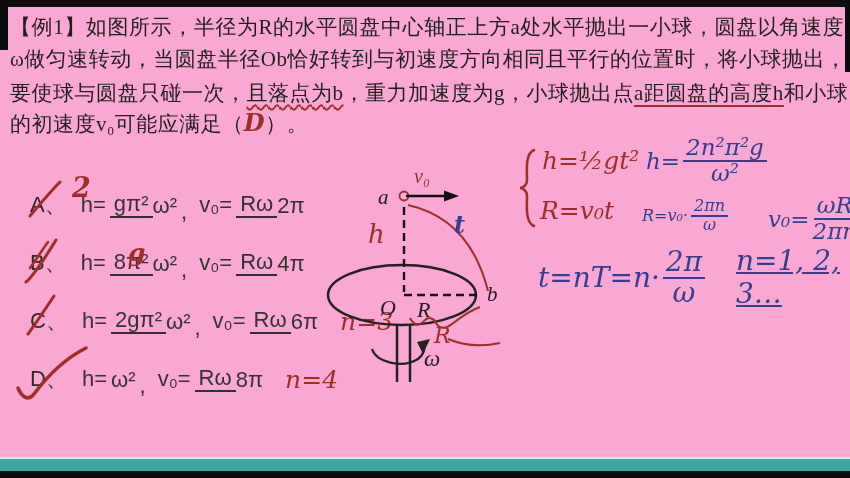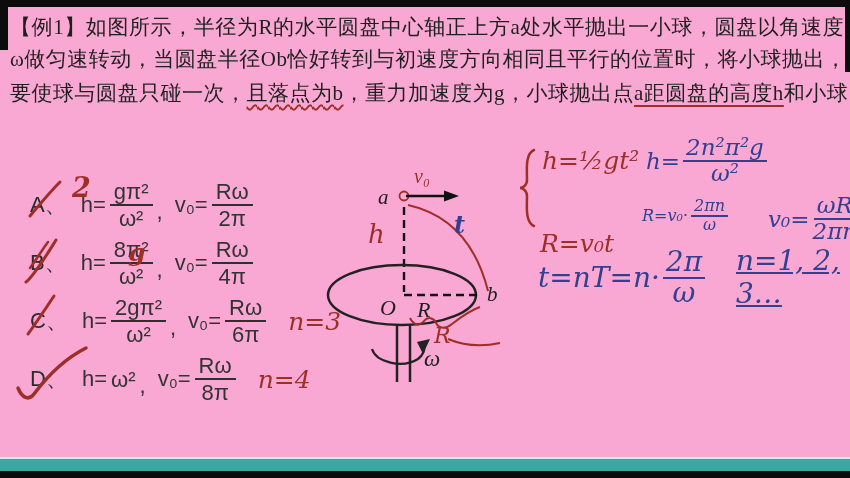--- a/index.html
+++ b/index.html
@@ -17,21 +17,21 @@
   .pline{position:absolute; left:10px; width:834px; font-size:21px; line-height:30px; color:#1f1f1f; text-align:justify; text-align-last:justify; white-space:nowrap; letter-spacing:0.5px;}
   .pline.last{text-align-last:left;}
   .u-wavy{text-decoration:underline; text-decoration-style:wavy; text-decoration-color:#9e2f28; text-decoration-thickness:2px; text-underline-offset:4px;}
   .u-line{text-decoration:underline; text-decoration-color:#9e2f28; text-decoration-thickness:2px; text-underline-offset:5px;}
   .ans-red{color:#9e2f28; font-style:italic; font-weight:bold; font-family:"DejaVu Serif", serif;}
 
   
   .opt-row{position:absolute; left:30px; display:flex; align-items:center; font-family:"Liberation Sans", sans-serif; color:#333; font-size:22px;}
   .opt-label{font-size:22px; margin-right:14px; color:#2b2b2b;}
   .opt-eq{margin-right:2px;}
-  .frac{display:inline-flex; flex-direction:column; align-items:center; line-height:1.05; margin:0 2px; vertical-align:middle;}
+  .frac{display:inline-flex; flex-direction:row; align-items:center; line-height:1.05; margin:0 2px; vertical-align:middle;}
   .frac .num{padding:0 4px 1px 4px; border-bottom:2px solid #2f2f2f;}
   .frac .den{padding-top:1px;}
   .opt-comma{margin:14px 12px 0 2px;}
   .opt-note{margin-left:20px; color:#9e2f28; font-family:"DejaVu Serif", serif; font-style:italic; font-size:25px;}
   .corr{position:absolute; color:#9e2f28; font-family:"DejaVu Serif", serif; font-style:italic; font-weight:bold;}
   .mark-svg{position:absolute; overflow:visible;}
 
   
   .hand-red{position:absolute; color:#9e2f28;}
   .hand-blue{position:absolute; color:#333f8f;}
@@ -53,20 +53,23 @@
 
   <div class="pline" style="top:12px;">
     <span>【例1】如图所示，半径为R的水平圆盘中心轴正上方a处水平抛出一小球，圆盘以角速度</span>
   </div>
   <div class="pline" style="top:44px;">
     <span>ω做匀速转动，当圆盘半径Ob恰好转到与初速度方向相同且平行的位置时，将小球抛出，</span>
   </div>
   <div class="pline" style="top:78px;">
     <span>要使球与圆盘只碰一次，</span><span class="u-wavy">且落点为b</span><span>，重力加速度为g，小球抛出点</span><span class="u-line">a距圆盘的高度h</span><span>和小球</span>
   </div>
+  <div class="pline last" style="top:108px;">
+    <span>的初速度v₀可能应满足（</span><span class="ans-red" style="font-size:24px;">D</span><span>）。</span>
+  </div>
 
   <div class="opt-row" style="top:176px; height:58px;">
     <span class="opt-label">A、</span>
     <span class="opt-eq">h=</span>
     <span class="frac">
         <span class="num">gπ²</span>
         <span class="den">ω²</span>
       </span>
     <span class="opt-comma">,</span>
     <span class="opt-eq">v₀=</span>
@@ -167,21 +170,21 @@
     <polygon points="99,179 112,176 105,191" fill="#222"></polygon>
     <text x="106" y="203" font-size="23" font-style="italic" fill="#1f1f1f">ω</text>
   </svg>
 
   <svg class="mark-svg" style="left:516px; top:148px;" width="22" height="80">
     <path d="M 18,2 C 9,6 11,22 11,32 C 11,38 6,40 4,40 C 6,40 11,42 11,48 C 11,58 9,74 18,78" stroke="#9e2f28" stroke-width="2.5" fill="none" stroke-linecap="round"></path>
   </svg>
   <div class="hand hand-red" style="left:542px; top:146px; font-size:25px;">
     <span>h=½gt²</span>
   </div>
-  <div class="hand hand-red" style="left:540px; top:196px; font-size:25px;margin-top:33px;">
+  <div class="hand hand-red" style="left:540px; top:196px; font-size:25px;">
     <span>R=v₀t</span>
   </div>
 
   <div class="hand hand-blue" style="left:646px; top:136px; font-size:23px;">
     <span>h=</span>
     <span class="hfrac">
         <span class="num">2n²π²g</span>
         <span class="den">ω²</span>
       </span>
   </div>

